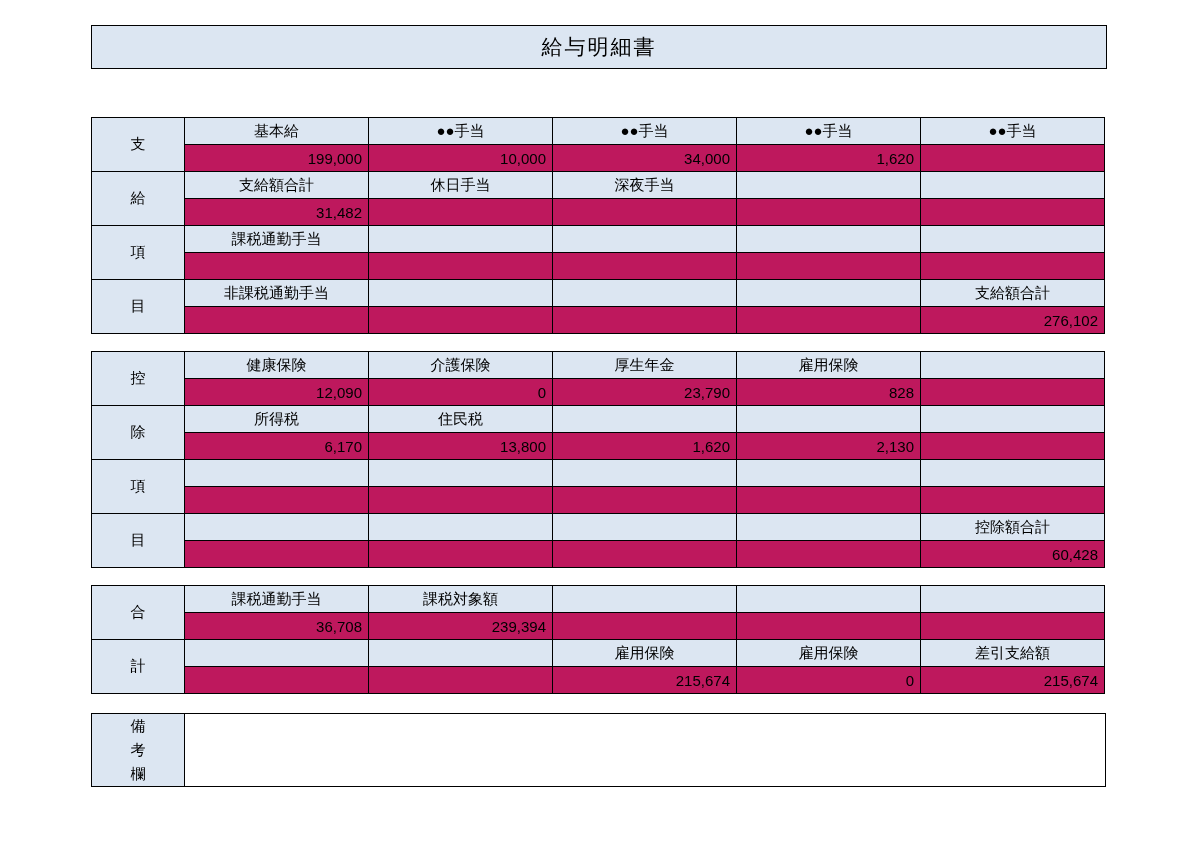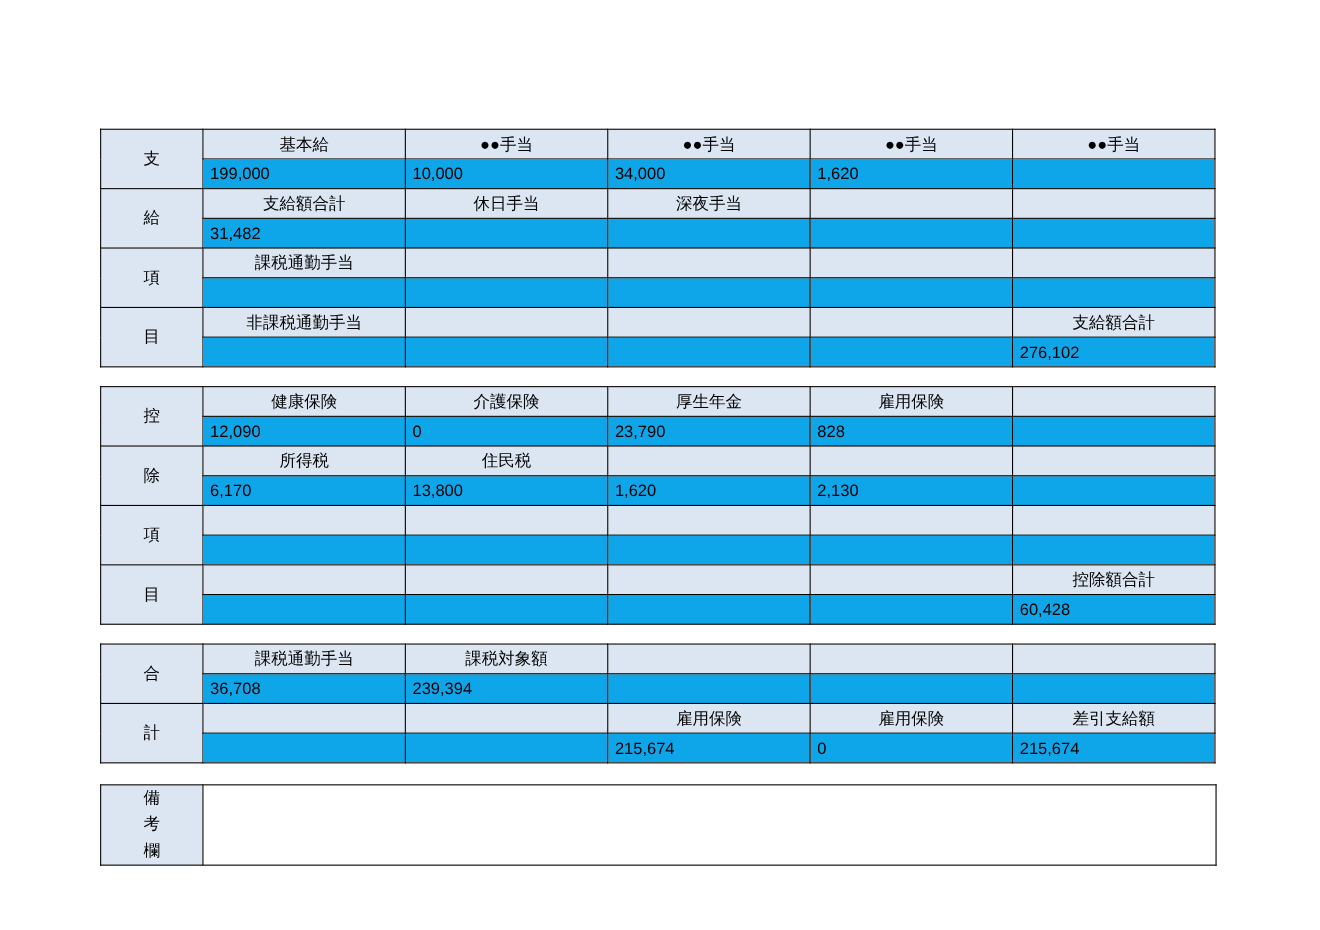--- a/index.html
+++ b/index.html
@@ -70,21 +70,22 @@
     text-align: center;
     font-size: 15px;
     width: 93px;
   }
   td.hdr {
     background: #dce6f2;
     text-align: center;
     margin-top: 48px;
   }
   td.val {
-    background: #0ea5e9;
+    background: #be185d;
+    text-align: right;
   }
 
   
   #payments-table { left: 91px; top: 117px; width: 1014px; }
   #deductions-table { left: 91px; top: 351px; width: 1014px; }
   #totals-table { left: 91px; top: 585px; width: 1014px; }
   #remarks-table { left: 91px; top: 713px; width: 1014px; }
 
   td.remarks-label {
     background: #dce6f2;
@@ -98,20 +99,23 @@
     background: #ffffff;
     height: 102px;
   }
   .vert-char { display: block; }
 </style>
 </head>
 <body>
 
 <div class="page">
 
+  <div class="title-bar">
+    <span class="title-text">給与明細書</span>
+  </div>
 
 
   <table class="grid" id="payments-table">
     <colgroup>
       <col style="width:93px">
       <col style="width:184px">
       <col style="width:184px">
       <col style="width:184px">
       <col style="width:184px">
       <col style="width:184px">

